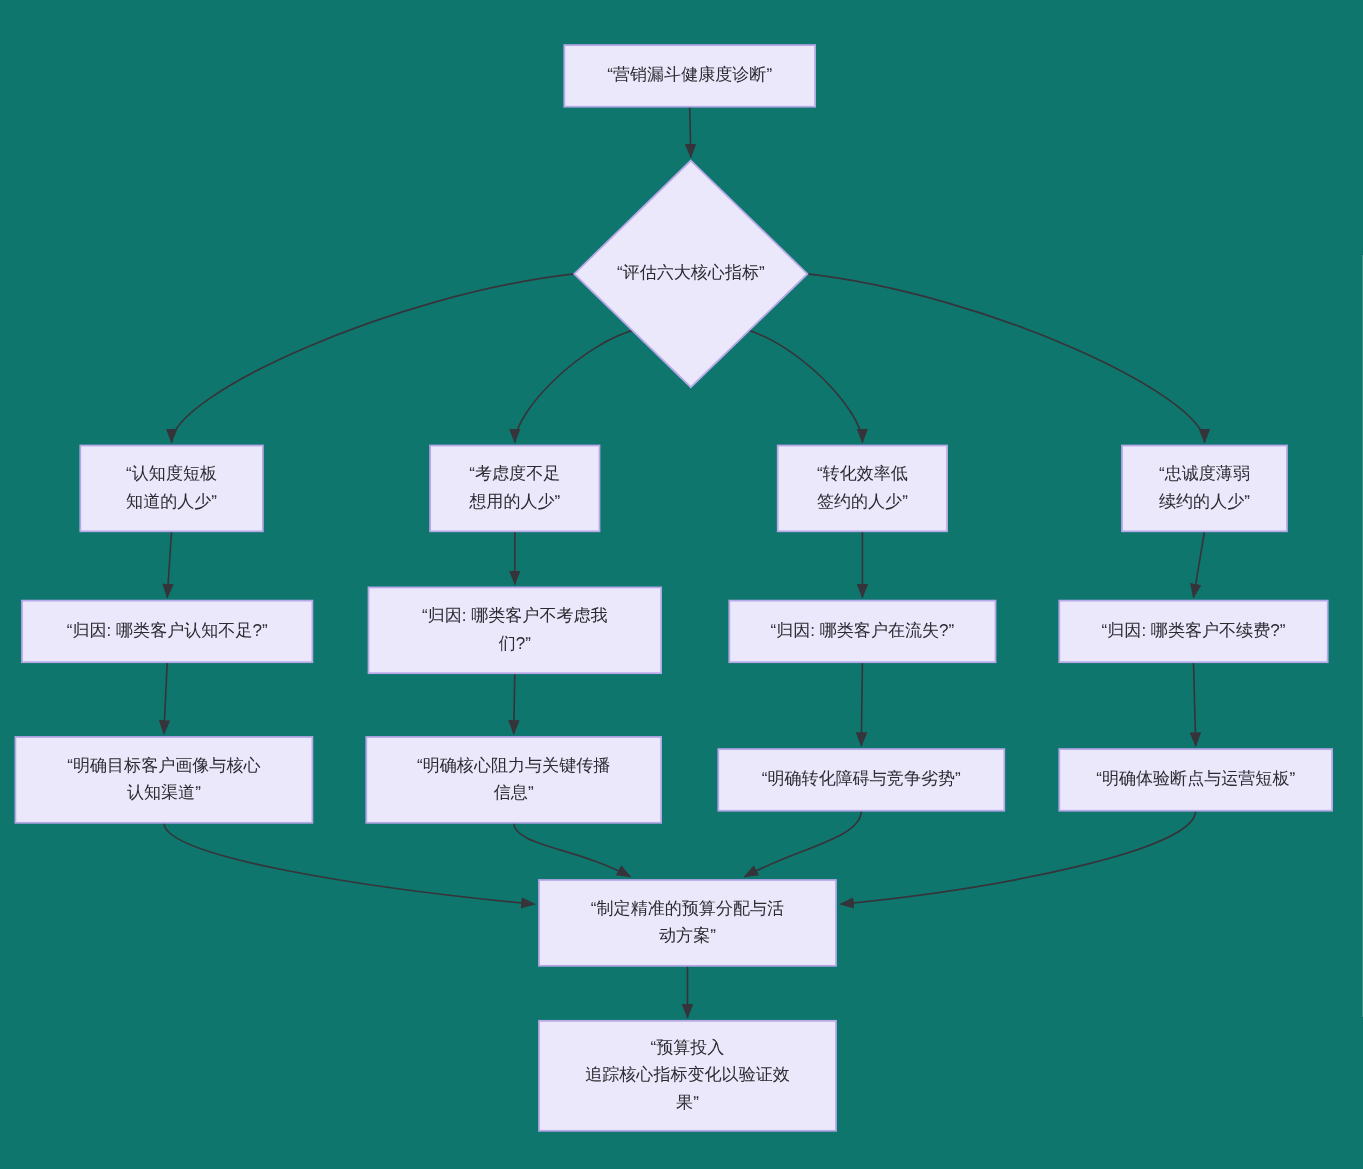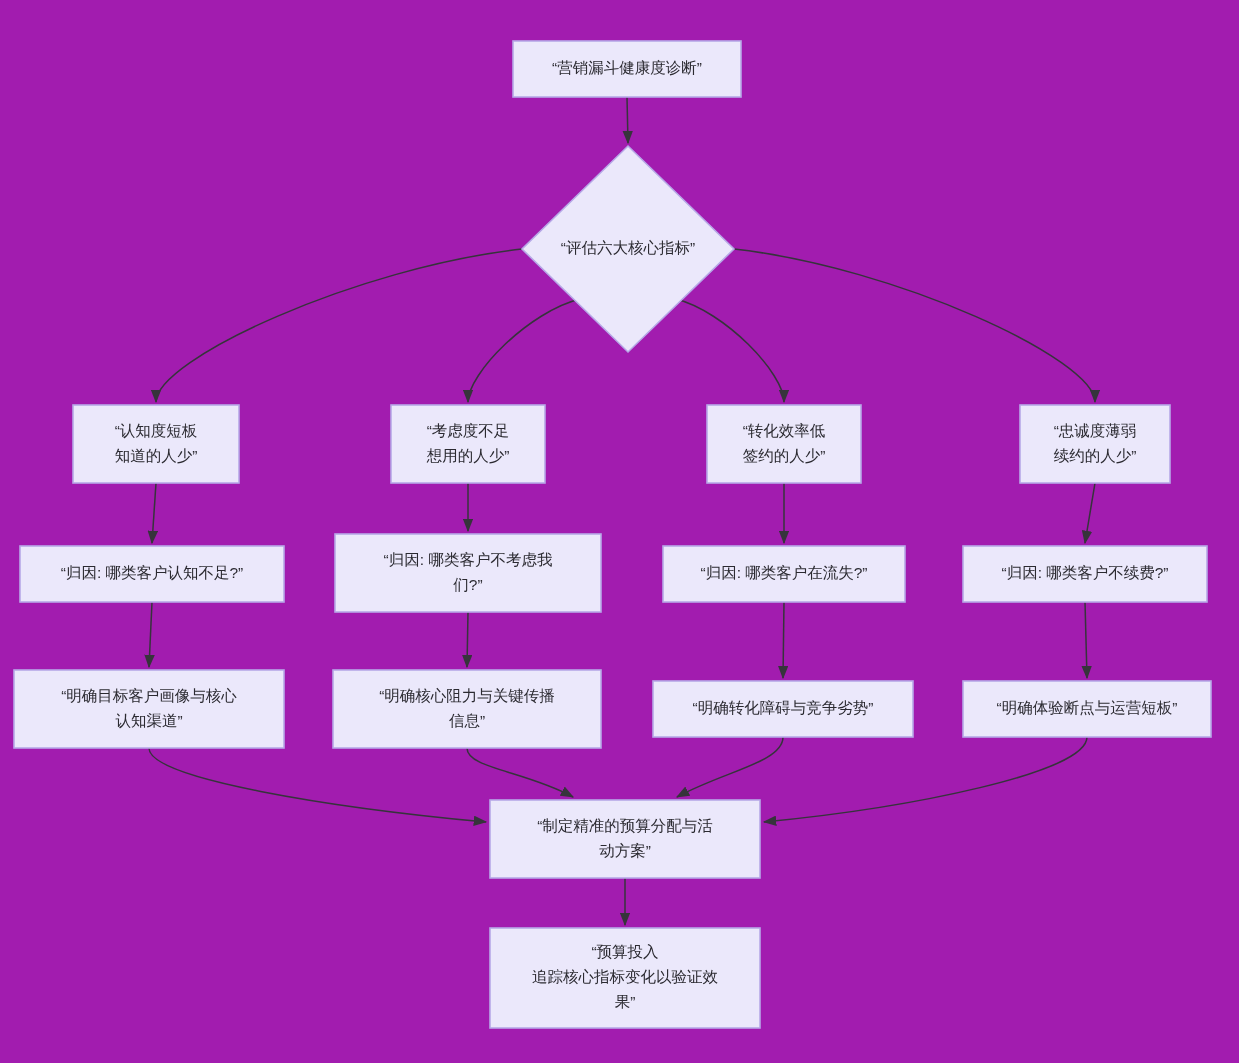--- a/index.html
+++ b/index.html
@@ -10,21 +10,21 @@
   body {
     width: 1239px;
     height: 1063px;
     font-family: "Liberation Sans", "DejaVu Sans", sans-serif;
     overflow: hidden;
   }
   #flowchart-root {
     position: relative;
     width: 1239px;
     height: 1063px;
-    background: #a21caf;
+    background: #0f766e;
   }
   svg#flow-svg {
     position: absolute;
     top: 0;
     left: 0;
     width: 1239px;
     height: 1063px;
     display: block;
   }
   .node-shape {

